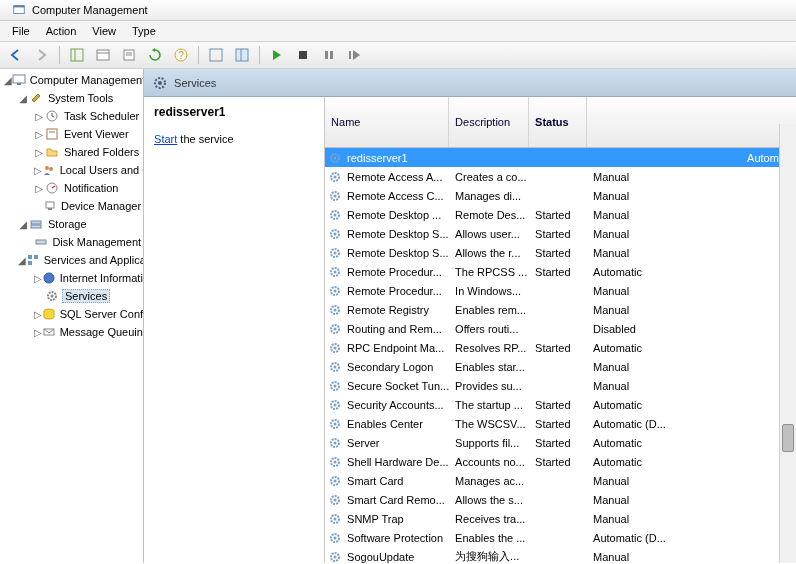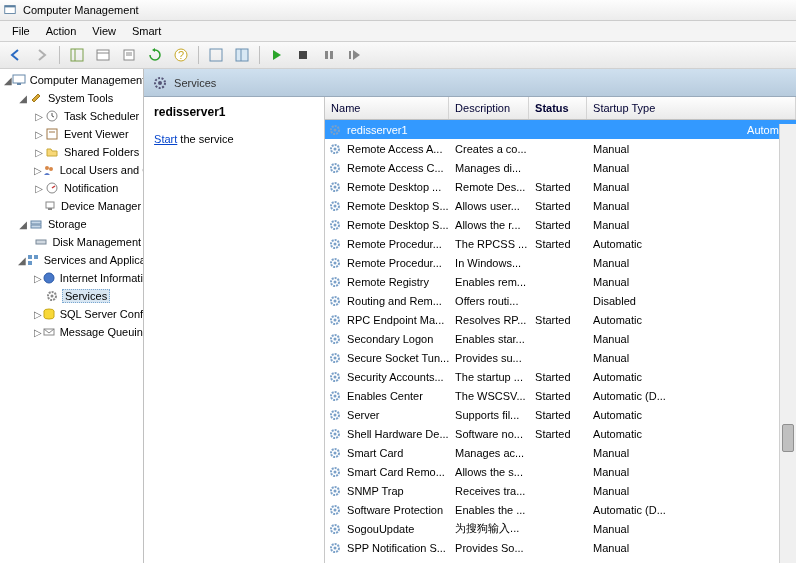--- a/index.html
+++ b/index.html
@@ -1,17 +1,17 @@
 <!DOCTYPE html>
 <html><head>
 <meta charset="utf-8">
 <style>
 * { margin: 0; padding: 0; box-sizing: border-box; font-family: "Segoe UI", Tahoma, sans-serif; font-size: 11px; }
 body { background: #fff; width: 796px; height: 564px; overflow: hidden; }
-.titlebar { background: linear-gradient(#fdfdfd, #ececec); border-bottom: 1px solid #ccc; padding: 3px 3px; display: flex; align-items: center; gap: 6px; }
+.titlebar { background: linear-gradient(#fdfdfd, #ececec); border-bottom: 1px solid #ccc; padding: 3px 12px; display: flex; align-items: center; gap: 6px; }
 .titlebar-icon svg { width: 14px; height: 14px; }
 .menubar { display: flex; padding: 2px 4px; border-bottom: 1px solid #d0d0d0; background: #f4f4f4; }
 .menubar-item { padding: 2px 8px; cursor: default; }
 .toolbar { display: flex; align-items: center; padding: 2px 4px; border-bottom: 1px solid #d0d0d0; background: linear-gradient(#fafafa,#e8e8e8); gap: 2px; }
 .tbtn { width: 24px; height: 22px; display: inline-flex; align-items: center; justify-content: center; border: 1px solid transparent; border-radius: 2px; }
 .tsep { width: 1px; height: 18px; background: #c0c0c0; margin: 0 3px; }
 .main { display: flex; height: calc(564px - 20px - 22px - 28px); }
 .tree-pane { width: 228px; border-right: 1px solid #c0c0c0; overflow: hidden; padding: 2px 0; }
 .tree-row { display: flex; align-items: center; height: 18px; padding-left: 4px; white-space: nowrap; }
 .tree-row .exp { width: 10px; text-align: center; color: #666; font-size: 10px; }
@@ -21,21 +21,21 @@
 .ind1 { padding-left: 18px; }
 .ind2 { padding-left: 34px; }
 .right-pane { flex: 1; display: flex; flex-direction: column; }
 .services-header { background: linear-gradient(#cfe0ef,#b7cbdd); height: 28px; display: flex; align-items: center; padding-left: 8px; gap: 6px; border-bottom: 1px solid #9ab; font-size: 13px; color: #333; }
 .content-split { display: flex; flex: 1; overflow: hidden; }
 .detail-col { width: 180px; padding: 8px 10px; }
 .detail-title { font-weight: bold; font-size: 12px; margin-bottom: 14px; }
 .detail-link { color: #0645cc; text-decoration: underline; margin-top: 28px; }
 .list-col { flex: 1; display: flex; flex-direction: column; border-left: 1px solid #c8c8c8; overflow: hidden; position: relative; }
 .list-head { display: flex; background: linear-gradient(#fefefe,#eaeaea); border-bottom: 1px solid #c0c0c0; }
-.list-head div { padding: 5px 6px; border-right: 1px solid #d4d4d4; color: #003; }
+.list-head div { padding: 19px 6px; border-right: 1px solid #d4d4d4; color: #003; }
 .col-name { width: 124px; }
 .col-desc { width: 80px; }
 .col-status { width: 58px; font-weight: bold; }
 .col-startup { flex: 1; }
 .list-body { overflow-y: auto; flex: 1; }
 .srow { display: flex; align-items: center; height: 19px; padding-left: 2px; white-space: nowrap; }
 .srow .sicon { width: 16px; height: 16px; display: inline-flex; align-items: center; justify-content: center; }
 .srow .c { overflow: hidden; text-overflow: ellipsis; padding-left: 4px; }
 .srow .c.name { width: 108px; }
 .srow .c.desc { width: 80px; }
@@ -57,21 +57,21 @@
         <rect x="2" y="3" width="12" height="2" fill="#5a7fa0"></rect>
       </svg>
   </span>
   <span>Computer Management</span>
 </div>
 
 <div class="menubar">
   <div class="menubar-item">File</div>
   <div class="menubar-item">Action</div>
   <div class="menubar-item">View</div>
-  <div class="menubar-item">Smart</div>
+  <div class="menubar-item">Type</div>
 </div>
 
 <div class="toolbar">
   <span class="tbtn">
       <svg width="16" height="14">
         <path d="M10 2 L4 7 L10 12" fill="none" stroke="#2a6ac2" stroke-width="2"></path>
       </svg>
     </span>
   <span class="tbtn">
       <svg width="16" height="14">
@@ -313,21 +313,20 @@
     <div class="content-split">
       <div class="detail-col">
         <div class="detail-title">redisserver1</div>
         <div><a class="detail-link">Start</a><span> the service</span></div>
       </div>
       <div class="list-col">
         <div class="list-head">
           <div class="col-name">Name</div>
           <div class="col-desc">Description</div>
           <div class="col-status">Status</div>
-          <div class="col-startup">Startup Type</div>
         </div>
         <div class="list-body" id="list-body">
             <div class="srow sel">
               <span class="sicon">
                 <svg width="14" height="14">
                   <circle cx="7" cy="7" r="4" fill="none" stroke="#7aa0c8" stroke-width="2" stroke-dasharray="2 1"></circle>
                   <circle cx="7" cy="7" r="1.5" fill="#7aa0c8"></circle>
                 </svg>
               </span>
               <span class="c name">redisserver1</span>
@@ -514,21 +513,21 @@
               <span class="c startup">Automatic</span>
             </div>
             <div class="srow">
               <span class="sicon">
                 <svg width="14" height="14">
                   <circle cx="7" cy="7" r="4" fill="none" stroke="#7aa0c8" stroke-width="2" stroke-dasharray="2 1"></circle>
                   <circle cx="7" cy="7" r="1.5" fill="#7aa0c8"></circle>
                 </svg>
               </span>
               <span class="c name">Shell Hardware De...</span>
-              <span class="c desc">Software no...</span>
+              <span class="c desc">Accounts no...</span>
               <span class="c status">Started</span>
               <span class="c startup">Automatic</span>
             </div>
             <div class="srow">
               <span class="sicon">
                 <svg width="14" height="14">
                   <circle cx="7" cy="7" r="4" fill="none" stroke="#7aa0c8" stroke-width="2" stroke-dasharray="2 1"></circle>
                   <circle cx="7" cy="7" r="1.5" fill="#7aa0c8"></circle>
                 </svg>
               </span>

